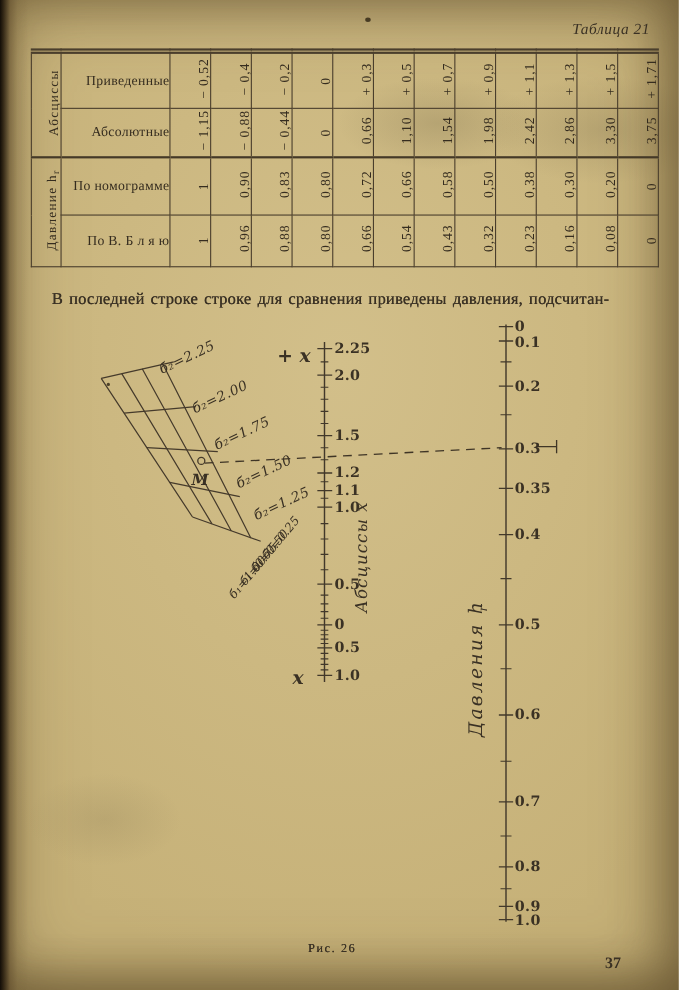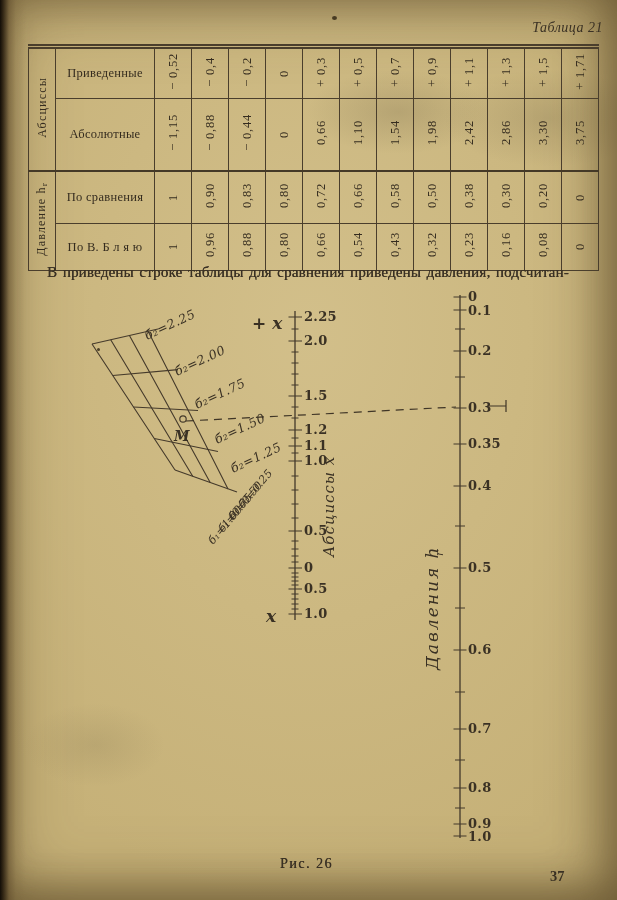--- a/index.html
+++ b/index.html
@@ -10,39 +10,39 @@
       radial-gradient(130px 60px at 398px 112px, rgba(100,88,60,0.22), rgba(100,88,60,0) 70%),
       radial-gradient(150px 70px at 548px 118px, rgba(100,88,60,0.20), rgba(100,88,60,0) 70%),
       radial-gradient(100px 60px at 95px 745px, rgba(100,88,60,0.14), rgba(100,88,60,0) 70%),
       radial-gradient(430px 580px at 310px 330px, #d2bf8a 0%, rgba(210,191,138,0) 100%),
       #c6b178;
     box-shadow: inset 0 0 70px rgba(75,58,28,0.5), inset -18px 0 45px rgba(75,58,28,0.28), inset 0 -14px 35px rgba(75,58,28,0.3);
   }
   .gutter{position:absolute;left:0;top:0;bottom:0;width:26px;
     background:linear-gradient(90deg,#120d07 0%,rgba(35,25,12,0.85) 3px,rgba(90,70,40,0.45) 9px,rgba(120,100,60,0.2) 16px,rgba(120,100,60,0) 26px);}
   .speck{position:absolute;background:rgba(45,35,18,0.8);border-radius:50%;}
-  .tbl-caption{position:absolute;top:20px;right:14px;font-style:italic;font-size:14px;letter-spacing:0.5px;}
+  .tbl-caption{position:absolute;top:20px;right:26px;font-style:italic;font-size:14px;letter-spacing:0.5px;}
 
   table.data{position:absolute;left:28px;top:44px;width:570px;border-collapse:collapse;table-layout:fixed;
     border:1.4px solid #4a3e2c;border-top:5px double #4a3e2c;}
-  table.data td{border:1px solid #4a3e2c;padding:0;vertical-align:middle;text-align:center;
+  table.data td{border:1px solid #4a3e2c;padding:0;vertical-align:middle;text-align:right;
     font-size:12.5px;color:#352c1f;overflow:hidden;}
   tr.sep td{border-top:2px solid #443927;}
   td.sec{width:27px;}
   td.rl{width:99px;font-size:12.3px;letter-spacing:0.3px;}
   .rot{writing-mode:vertical-rl;transform:rotate(180deg);white-space:nowrap;display:inline-block;
     letter-spacing:0.8px;line-height:1;}
   td.sec .rot{font-size:12px;letter-spacing:1.2px;}
   sub{font-size:9px;}
 
   .para{position:absolute;left:30px;top:262px;width:572px;font-size:15px;line-height:1.35;
     letter-spacing:0.2px;word-spacing:1.5px;text-shadow:0.25px 0 0 currentColor;}
   .para .l1{text-indent:17px;}
 
-  .fig-caption{position:absolute;left:280px;top:856px;font-size:14px;letter-spacing:1.5px;
+  .fig-caption{position:absolute;left:280px;top:856px;font-size:11px;letter-spacing:1.5px;
     text-shadow:0.2px 0 0 currentColor;}
   .page-num{position:absolute;left:550px;top:868px;font-size:14.5px;font-weight:bold;text-align:right;}
 
   svg.fig{position:absolute;left:0;top:0;}
   svg.fig text{fill:#3a3124;font-family:"DejaVu Serif","Liberation Serif",serif;}
   .tick-lbl{font-size:13px;font-weight:600;letter-spacing:0.3px;}
   .axis-end{font-size:17px;font-style:italic;font-weight:600;}
   .axis-title{font-size:15px;font-style:italic;letter-spacing:1px;}
   .axis-title-h{font-size:17px;font-style:italic;letter-spacing:2px;}
   .b2lbl{font-size:12.5px;font-style:italic;letter-spacing:0.5px;}
@@ -75,38 +75,38 @@
       <td><span class="rot">0</span></td>
       <td><span class="rot">+ 0,3</span></td>
       <td><span class="rot">+ 0,5</span></td>
       <td><span class="rot">+ 0,7</span></td>
       <td><span class="rot">+ 0,9</span></td>
       <td><span class="rot">+ 1,1</span></td>
       <td><span class="rot">+ 1,3</span></td>
       <td><span class="rot">+ 1,5</span></td>
       <td><span class="rot">+ 1,71</span></td>
     </tr>
-    <tr style="height:72px">
+    <tr style="height:44px">
       <td class="rl">Абсолютные</td>
       <td><span class="rot">− 1,15</span></td>
       <td><span class="rot">− 0,88</span></td>
       <td><span class="rot">− 0,44</span></td>
       <td><span class="rot">0</span></td>
       <td><span class="rot">0,66</span></td>
       <td><span class="rot">1,10</span></td>
       <td><span class="rot">1,54</span></td>
       <td><span class="rot">1,98</span></td>
       <td><span class="rot">2,42</span></td>
       <td><span class="rot">2,86</span></td>
       <td><span class="rot">3,30</span></td>
       <td><span class="rot">3,75</span></td>
     </tr>
     <tr class="sep" style="height:53px">
       <td class="sec" rowspan="2"><span class="rot"><span>Давление h</span><sub>r</sub></span></td>
-      <td class="rl">По сравнения</td>
+      <td class="rl">По номограмме</td>
       <td><span class="rot">1</span></td>
       <td><span class="rot">0,90</span></td>
       <td><span class="rot">0,83</span></td>
       <td><span class="rot">0,80</span></td>
       <td><span class="rot">0,72</span></td>
       <td><span class="rot">0,66</span></td>
       <td><span class="rot">0,58</span></td>
       <td><span class="rot">0,50</span></td>
       <td><span class="rot">0,38</span></td>
       <td><span class="rot">0,30</span></td>
@@ -125,21 +125,21 @@
       <td><span class="rot">0,32</span></td>
       <td><span class="rot">0,23</span></td>
       <td><span class="rot">0,16</span></td>
       <td><span class="rot">0,08</span></td>
       <td><span class="rot">0</span></td>
     </tr>
     </tbody>
   </table>
 
   <div class="para">
-    <div class="l1">В приведены строке таблицы для сравнения приведены давления, подсчитан-</div>
+    <div class="l1">В последней строке строке для сравнения приведены давления, подсчитан-</div>
   </div>
 
   <svg class="fig" width="617" height="900" viewBox="0 0 617 900">
 
     <g stroke="#453a2b" stroke-width="1.1" fill="none">
       <path d="M92 344L175 470M110.7 339.7L192.7 476.3M129.3 335.3L210.3 482.7M148 331L228 489"></path>
       <path d="M92 344L158 329M112.8 375.5L178 369.6M133.5 407L198 410.5M154.3 438.5L218 451.5M175 470L237 492"></path>
       <circle cx="183" cy="419" r="3.2" stroke-width="1.2"></circle>
     </g>
     <text class="mlbl" x="174" y="441">M</text>

